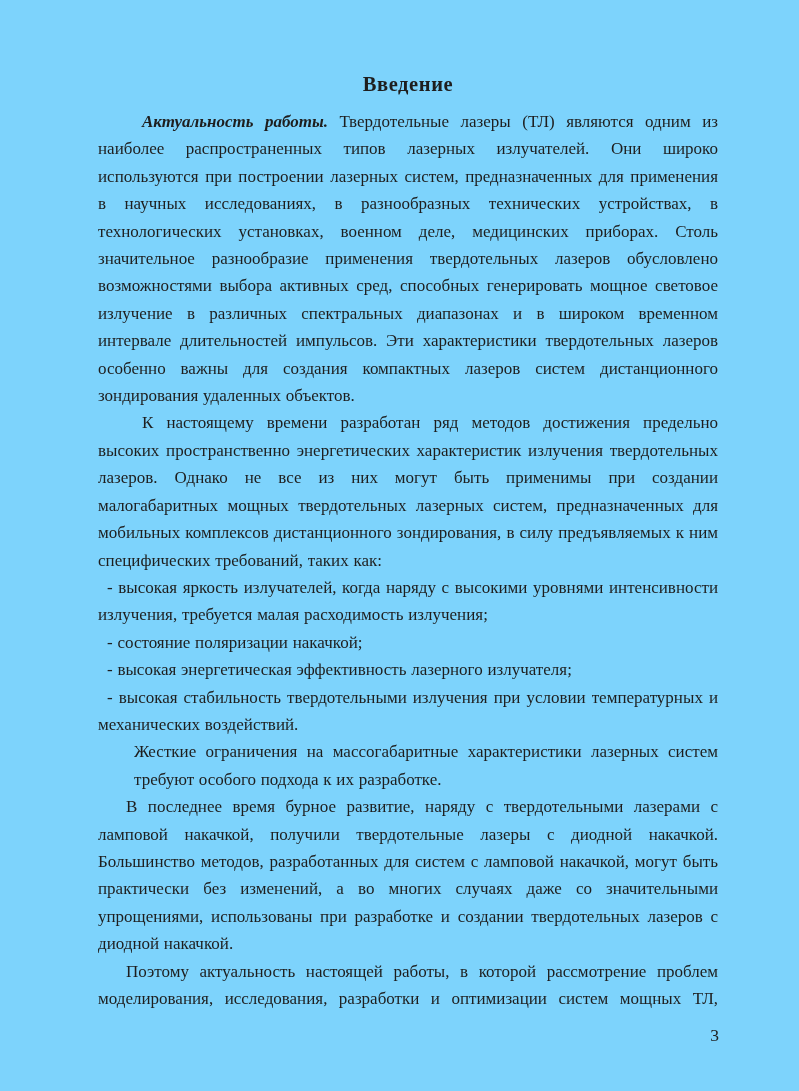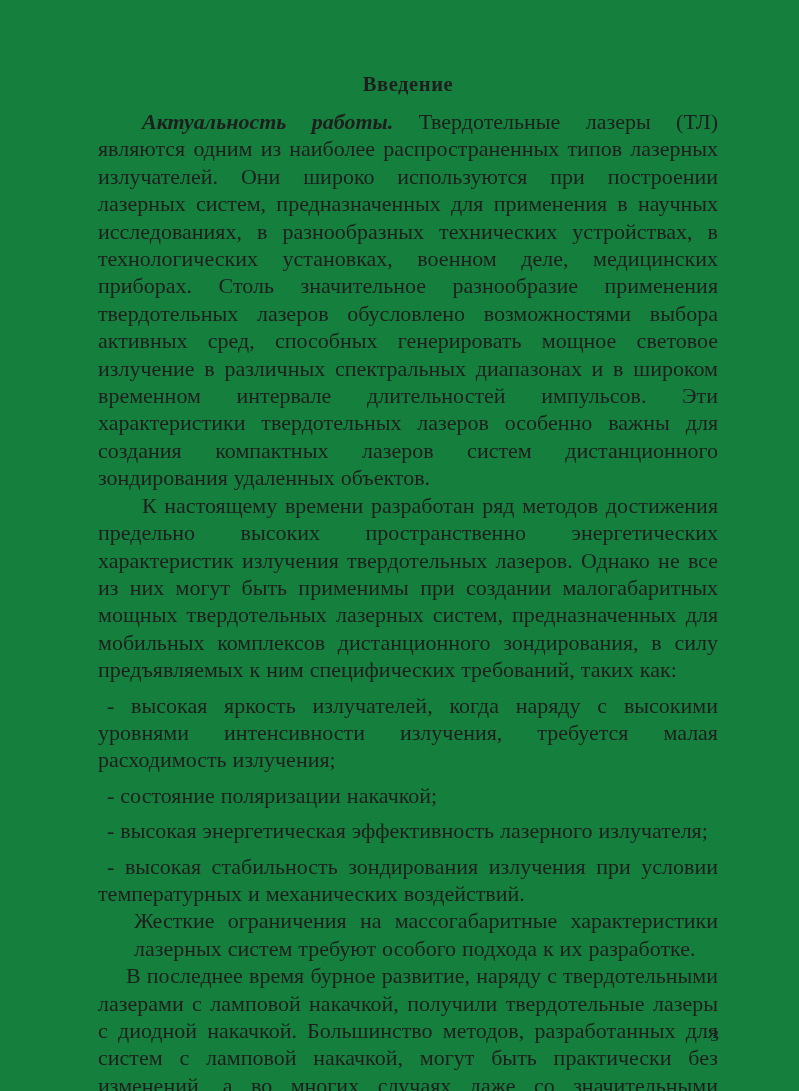--- a/index.html
+++ b/index.html
@@ -5,51 +5,51 @@
   html, body {
     margin: 0;
     padding: 0;
     background: #fbfbfa;
   }
   .page {
     position: relative;
     width: 799px;
     height: 1091px;
     margin: 0 auto;
-    background: #15803d;
+    background: #7dd3fc;
     overflow: hidden;
     font-family: "Liberation Serif", "DejaVu Serif", serif;
     color: #1e1e1e;
   }
   .content {
     position: absolute;
     left: 98px;
     top: 71px;
     width: 620px;
   }
   .heading {
     margin: 0 0 10px 0;
     font-size: 20.5px;
     font-weight: bold;
     line-height: 27px;
     text-align: center;
     letter-spacing: 0.6px;
   }
   .para {
     margin: 0;
-    font-size: 22px;
+    font-size: 17px;
     line-height: 27.4px;
     text-align: justify;
     text-align-last: left;
     word-spacing: 0.5px;
   }
   .indent-lg { text-indent: 44px; }
   .indent-md { text-indent: 28px; }
   .no-indent { text-indent: 0; margin-left: 36px; }
-  .bullet   { text-indent: 9px; margin-top: 8px; }
+  .bullet   { text-indent: 9px; }
   .continued { text-align-last: justify; }
   .lead {
     font-weight: bold;
     font-style: italic;
   }
   .page-number {
     position: absolute;
     top: 1022px;
     right: 80px;
     font-size: 17.5px;
@@ -66,21 +66,21 @@
     <h1 class="heading">Введение</h1>
 
     <p class="para indent-lg"><span class="lead">Актуальность работы.</span><span> Твердотельные лазеры (ТЛ) являются одним из наиболее распространенных типов лазерных излучателей. Они широко используются при построении лазерных систем, предназначенных для применения в научных исследованиях, в разнообразных технических устройствах, в технологических установках, военном деле, медицинских приборах. Столь значительное разнообразие применения твердотельных лазеров обусловлено возможностями выбора активных сред, способных генерировать мощное световое излучение в различных спектральных диапазонах и в широком временном интервале длительностей импульсов. Эти характеристики твердотельных лазеров особенно важны для создания компактных лазеров систем дистанционного зондирования удаленных объектов.</span></p>
 
     <p class="para indent-lg">К настоящему времени разработан ряд методов достижения предельно высоких пространственно энергетических характеристик излучения твердотельных лазеров. Однако не все из них могут быть применимы при создании малогабаритных мощных твердотельных лазерных систем, предназначенных для мобильных комплексов дистанционного зондирования, в силу предъявляемых к ним специфических требований, таких как:</p>
 
     <div>
       <p class="para bullet">- высокая яркость излучателей, когда наряду с высокими уровнями интенсивности излучения, требуется малая расходимость излучения;</p>
       <p class="para bullet">- состояние поляризации накачкой;</p>
       <p class="para bullet">- высокая энергетическая эффективность лазерного излучателя;</p>
-      <p class="para bullet">- высокая стабильность зондирования излучения при условии температурных и механических воздействий.</p>
+      <p class="para bullet">- высокая стабильность твердотельными излучения при условии температурных и механических воздействий.</p>
     </div>
 
     <p class="para no-indent">Жесткие ограничения на массогабаритные характеристики лазерных систем требуют особого подхода к их разработке.</p>
 
     <p class="para indent-md">В последнее время бурное развитие, наряду с твердотельными лазерами с ламповой накачкой, получили твердотельные лазеры с диодной накачкой. Большинство методов, разработанных для систем с ламповой накачкой, могут быть практически без изменений, а во многих случаях даже со значительными упрощениями, использованы при разработке и создании твердотельных лазеров с диодной накачкой.</p>
 
     <p class="para indent-md continued">Поэтому актуальность настоящей работы, в которой рассмотрение проблем моделирования, исследования, разработки и оптимизации систем мощных ТЛ,</p>
 
   </div>
 

